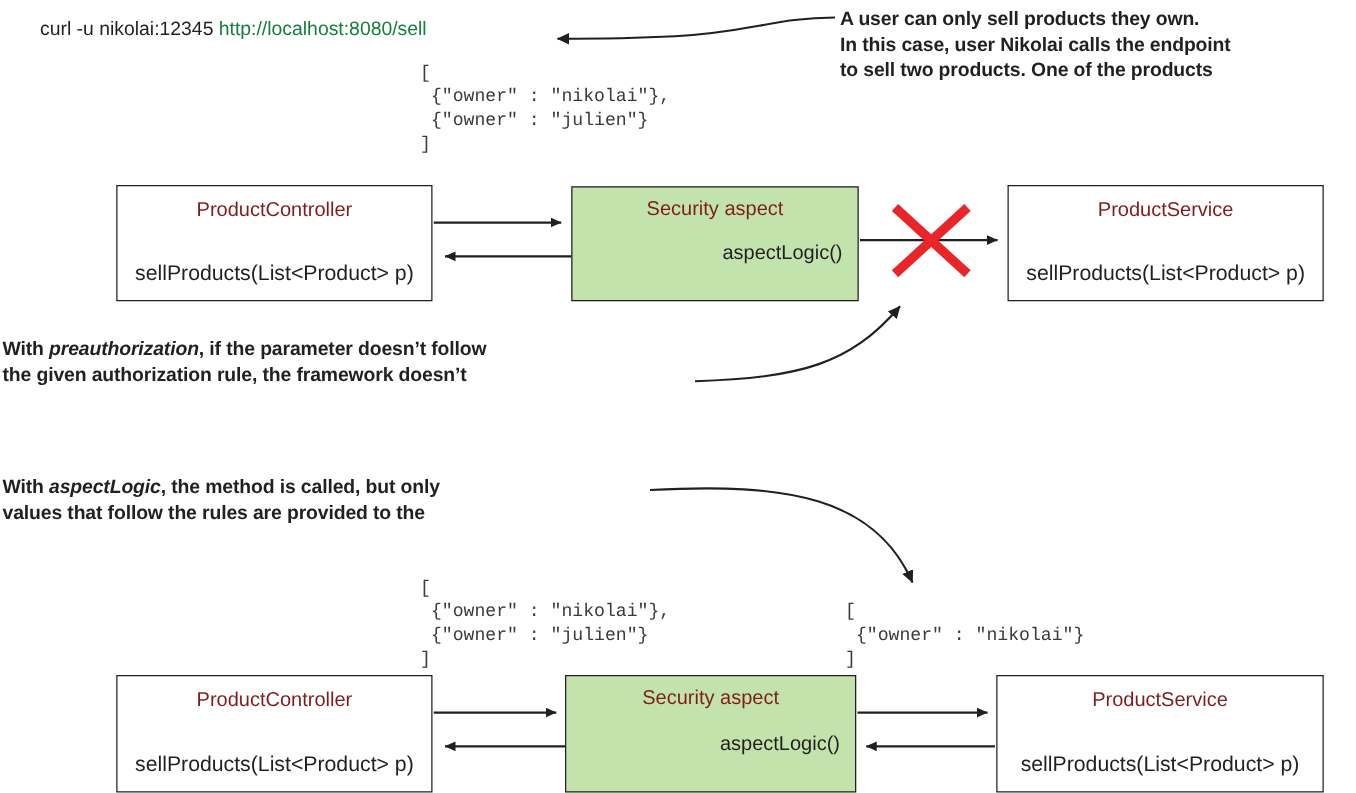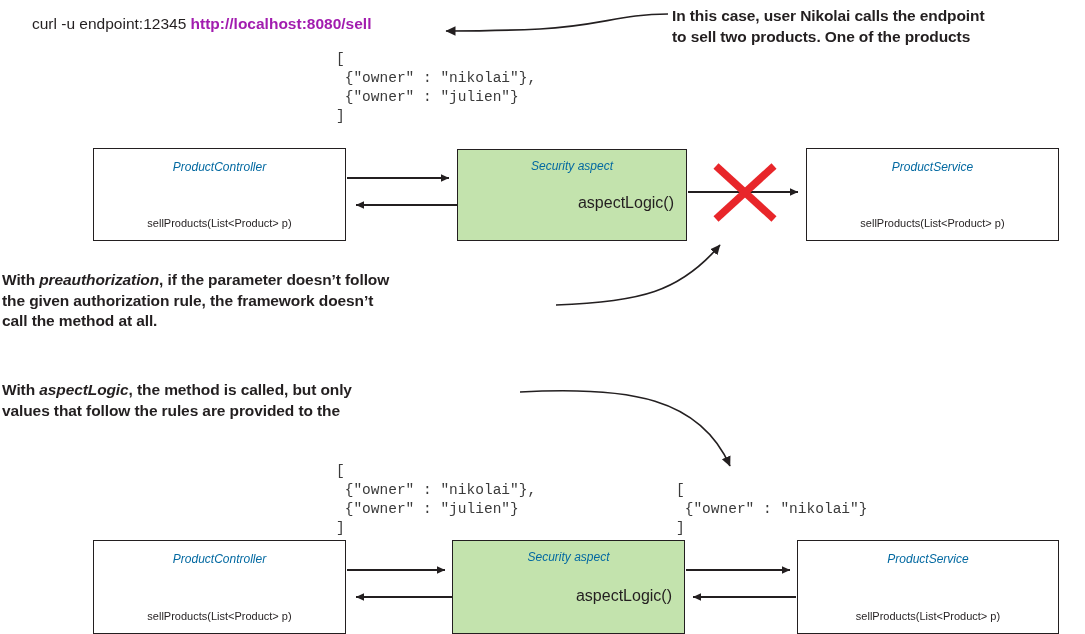--- a/index.html
+++ b/index.html
@@ -25,21 +25,21 @@
   
   .abs { position: absolute; }
 
   .cmd {
     left: 32px;
     top: 15px;
     font-size: 15.5px;
     color: #231f20;
     white-space: nowrap;
   }
-  .cmd .url { color: #a21caf; font-weight: bold; }
+  .cmd .url { color: #15803d; }
 
   .callout {
     font-family: "Liberation Sans", sans-serif;
     font-weight: bold;
     font-size: 15.5px;
     line-height: 1.33;
     color: #231f20;
     letter-spacing: -0.1px;
   }
   .callout i { font-style: italic; }
@@ -66,30 +66,29 @@
     border: 1.6px solid #231f20;
     background: #ffffff;
   }
   .box.green { background: #c3e3ad; }
 
   .box .title {
     position: absolute;
     left: 0; right: 0;
     top: 11px;
     text-align: center;
-    font-size: 12px;
-    color: #0369a1;
-    font-style: italic;
+    font-size: 16px;
+    color: #7f1d1d;
   }
   .box .method {
     position: absolute;
     left: 0; right: 0;
     bottom: 11px;
     text-align: center;
-    font-size: 11px;
+    font-size: 17px;
     color: #231f20;
   }
   .box.green .title { top: 9px; }
   .box.green .method {
     text-align: right;
     right: 12px;
     left: auto;
     bottom: 28px;
     font-size: 16px;
   }
@@ -134,36 +133,36 @@
   <path d="M556,305 C640,302 680,292 720,245" fill="none" stroke="#231f20" stroke-width="1.7" marker-end="url(#arrowCurve)"></path>
 
   <path d="M520,392 C630,386 700,398 730,466" fill="none" stroke="#231f20" stroke-width="1.7" marker-end="url(#arrowCurve)"></path>
 
   <line x1="347" y1="570" x2="445" y2="570" stroke="#231f20" stroke-width="1.8" marker-end="url(#arrowR)"></line>
   <line x1="684" y1="597" x2="356" y2="597" stroke="#231f20" stroke-width="1.8" marker-end="url(#arrowL)"></line>
   <line x1="686" y1="570" x2="790" y2="570" stroke="#231f20" stroke-width="1.8" marker-end="url(#arrowR)"></line>
   <line x1="796" y1="597" x2="693" y2="597" stroke="#231f20" stroke-width="1.8" marker-end="url(#arrowL)"></line>
 </svg>
 
-<div class="abs cmd"><span>curl -u endpoint:12345 </span><span class="url">http://localhost:8080/sell</span></div>
+<div class="abs cmd"><span>curl -u nikolai:12345 </span><span class="url">http://localhost:8080/sell</span></div>
 
 <div class="abs callout callout-top">
+  <div>A user can only sell products they own.</div>
   <div>In this case, user Nikolai calls the endpoint</div>
   <div>to sell two products. One of the products</div>
 </div>
 
 <div class="abs json json-top">[
  {"owner" : "nikolai"},
  {"owner" : "julien"}
 ]</div>
 
 <div class="abs callout callout-pre">
   <div><span>With </span><i>preauthorization</i><span>, if the parameter doesn’t follow</span></div>
   <div>the given authorization rule, the framework doesn’t</div>
-  <div>call the method at all.</div>
 </div>
 
 <div class="abs callout callout-fil">
   <div><span>With </span><i>aspectLogic</i><span>, the method is called, but only</span></div>
   <div>values that follow the rules are provided to the</div>
 </div>
 
 <div class="abs json json-bottom">[
  {"owner" : "nikolai"},
  {"owner" : "julien"}

